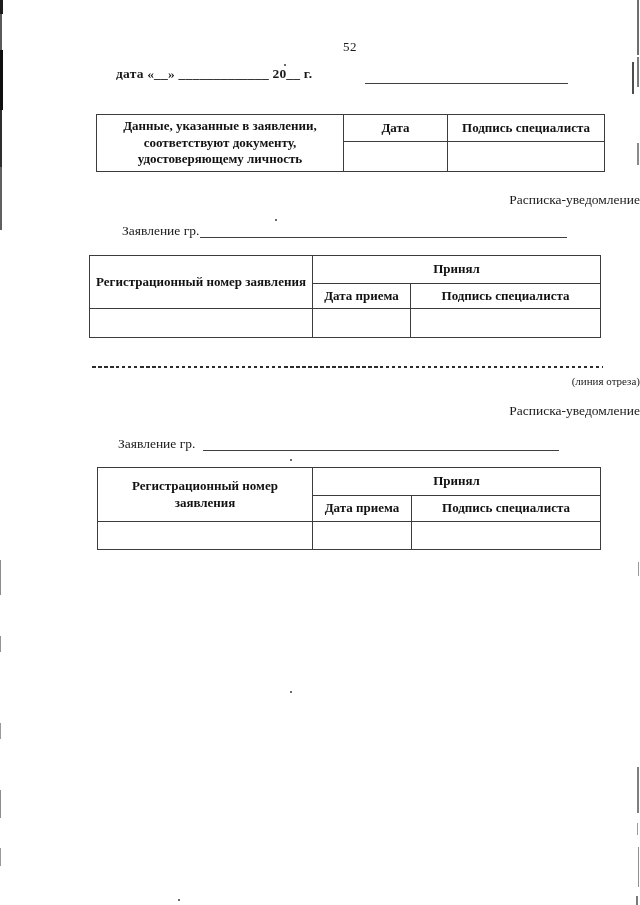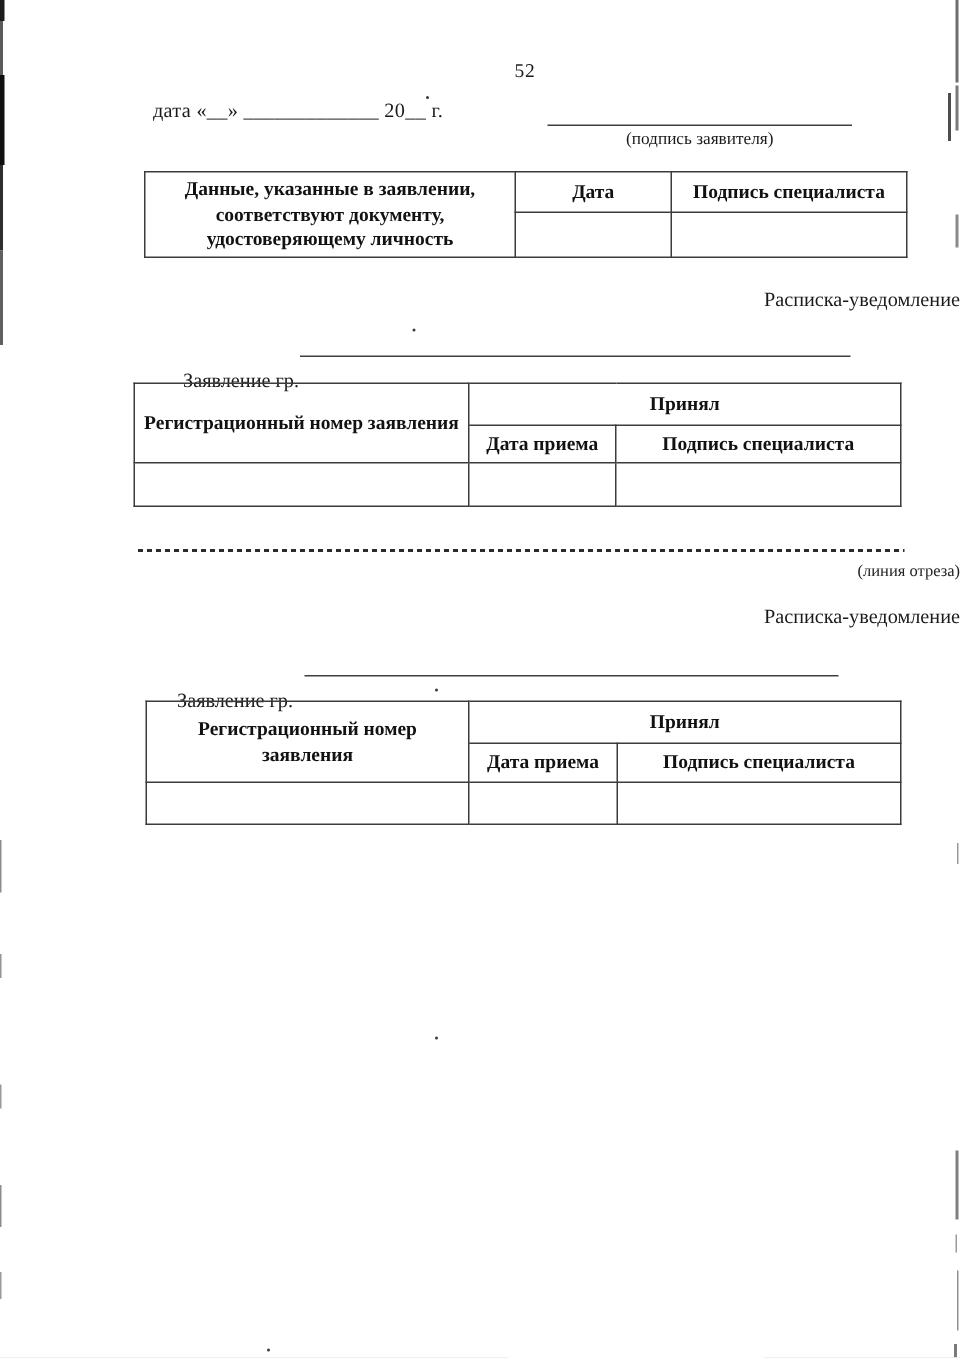--- a/index.html
+++ b/index.html
@@ -8,21 +8,21 @@
     font-family:"Liberation Serif","DejaVu Serif",serif;color:#1a1a1a;
     overflow:hidden;margin:0 auto;
   }
   .abs{position:absolute;}
   .ctr{left:85px;right:0;text-align:right;}
   .page-num{font-size:13px;letter-spacing:0.5px;}
   .date-line{font-size:13.5px;white-space:pre;letter-spacing:0.2px;}
   .blank-line{border-bottom:1.5px solid #3f3f3f;}
   .sig-caption{font-size:11.5px;text-align:center;}
   .heading{font-size:13.5px;}
-  .app-label{font-size:13.5px;margin-top:23px;}
+  .app-label{font-size:13.5px;}
   .small-caption{font-size:11px;color:#222;}
   table.doc{
     position:absolute;border-collapse:collapse;table-layout:fixed;
   }
   table.doc td, table.doc th{
     border:1.5px solid #3c3c3c;font-family:"Liberation Serif","DejaVu Serif",serif;
     font-size:13px;font-weight:bold;text-align:center;vertical-align:middle;
     padding:2px 4px;line-height:1.28;color:#121212;overflow:hidden;
   }
   .cut-line{
@@ -32,24 +32,23 @@
   .artifact{position:absolute;pointer-events:none;}
   .speck{position:absolute;width:2px;height:2px;background:#3a3a3a;border-radius:1px;}
 </style>
 </head>
 <body>
 
 <div class="page">
 
   <div class="abs page-num" style="left:343px;top:39px;font-family:Liberation Serif, serif;">52</div>
 
-  <div class="abs date-line" style="left:102px;top:66px;">дата «__» _____________ 20__ г.</div>
+  <div class="abs date-line" style="left:116px;top:66px;font-weight:bold;">дата «__» _____________ 20__ г.</div>
 
   <div class="abs blank-line" style="left:365px;top:68px;width:203px;height:15px;"></div>
-  <div class="abs sig-caption" style="left:365px;top:87px;width:203px;">(подпись заявителя)</div>
 
   <table class="doc" style="left:96px;top:114px;width:508px;">
     <colgroup>
         <col style="width:247px">
         <col style="width:104px">
         <col style="width:157px">
       </colgroup>
     <tbody>
         <tr style="height:27px;">
       <td rowspan="2" style="width:247px;padding:3px 4px;">Данные, указанные в заявлении, соответствуют документу, удостоверяющему личность</td>

